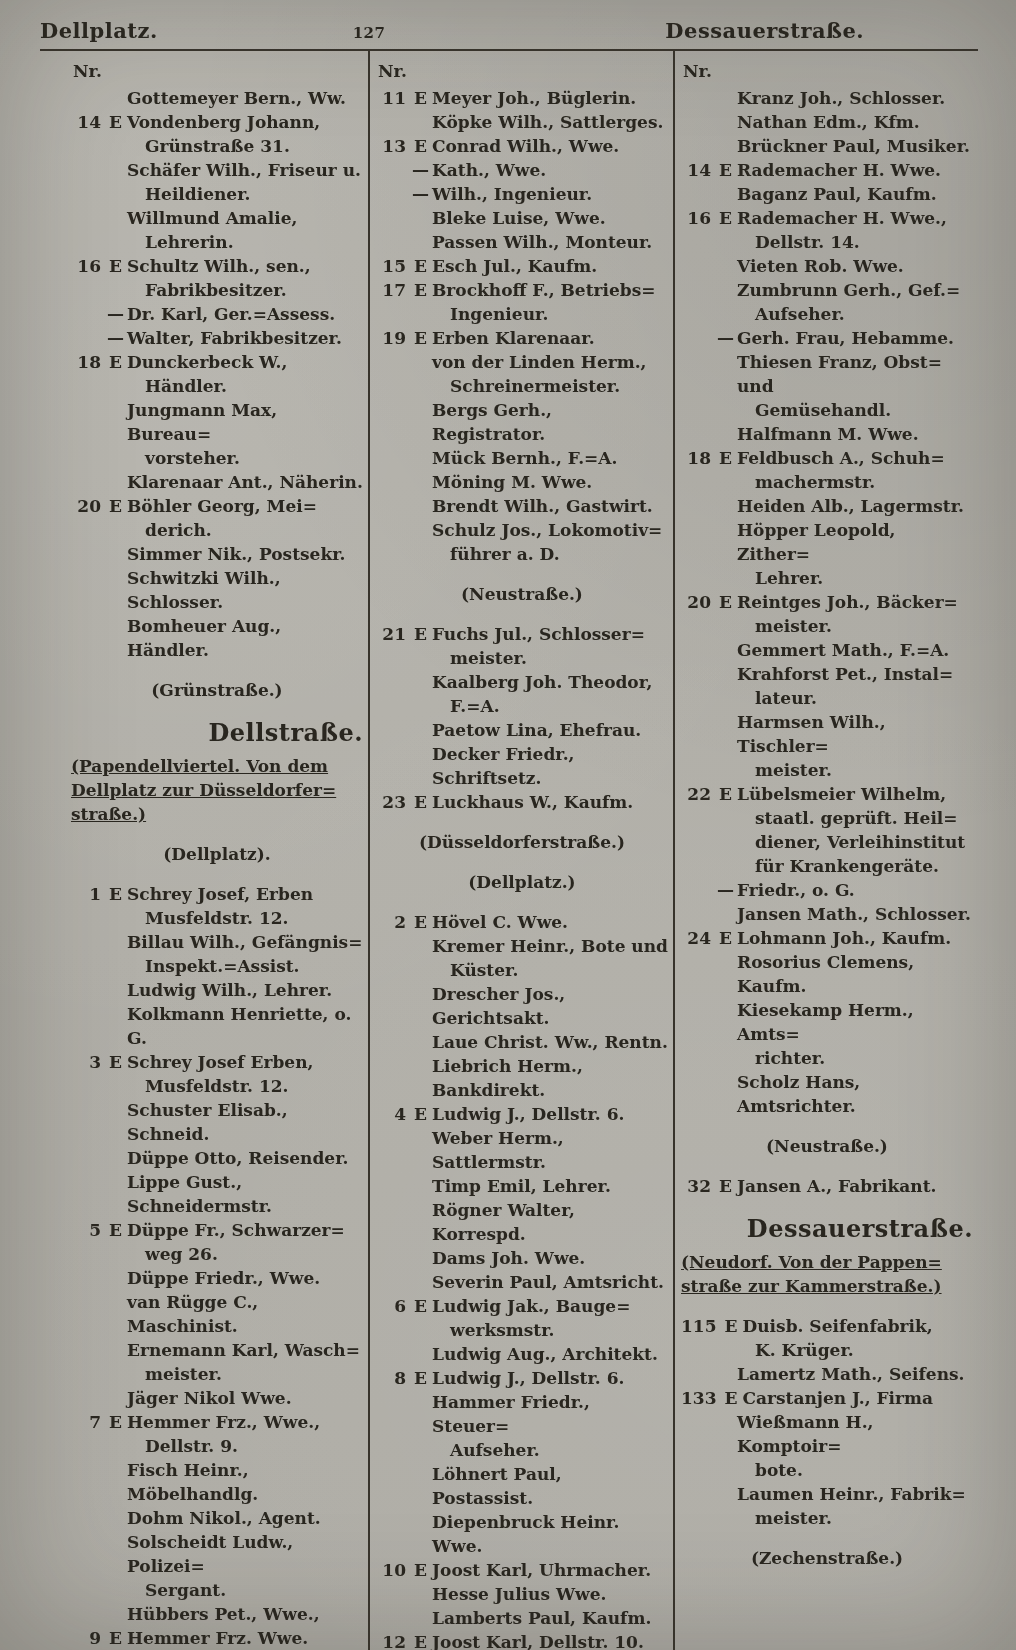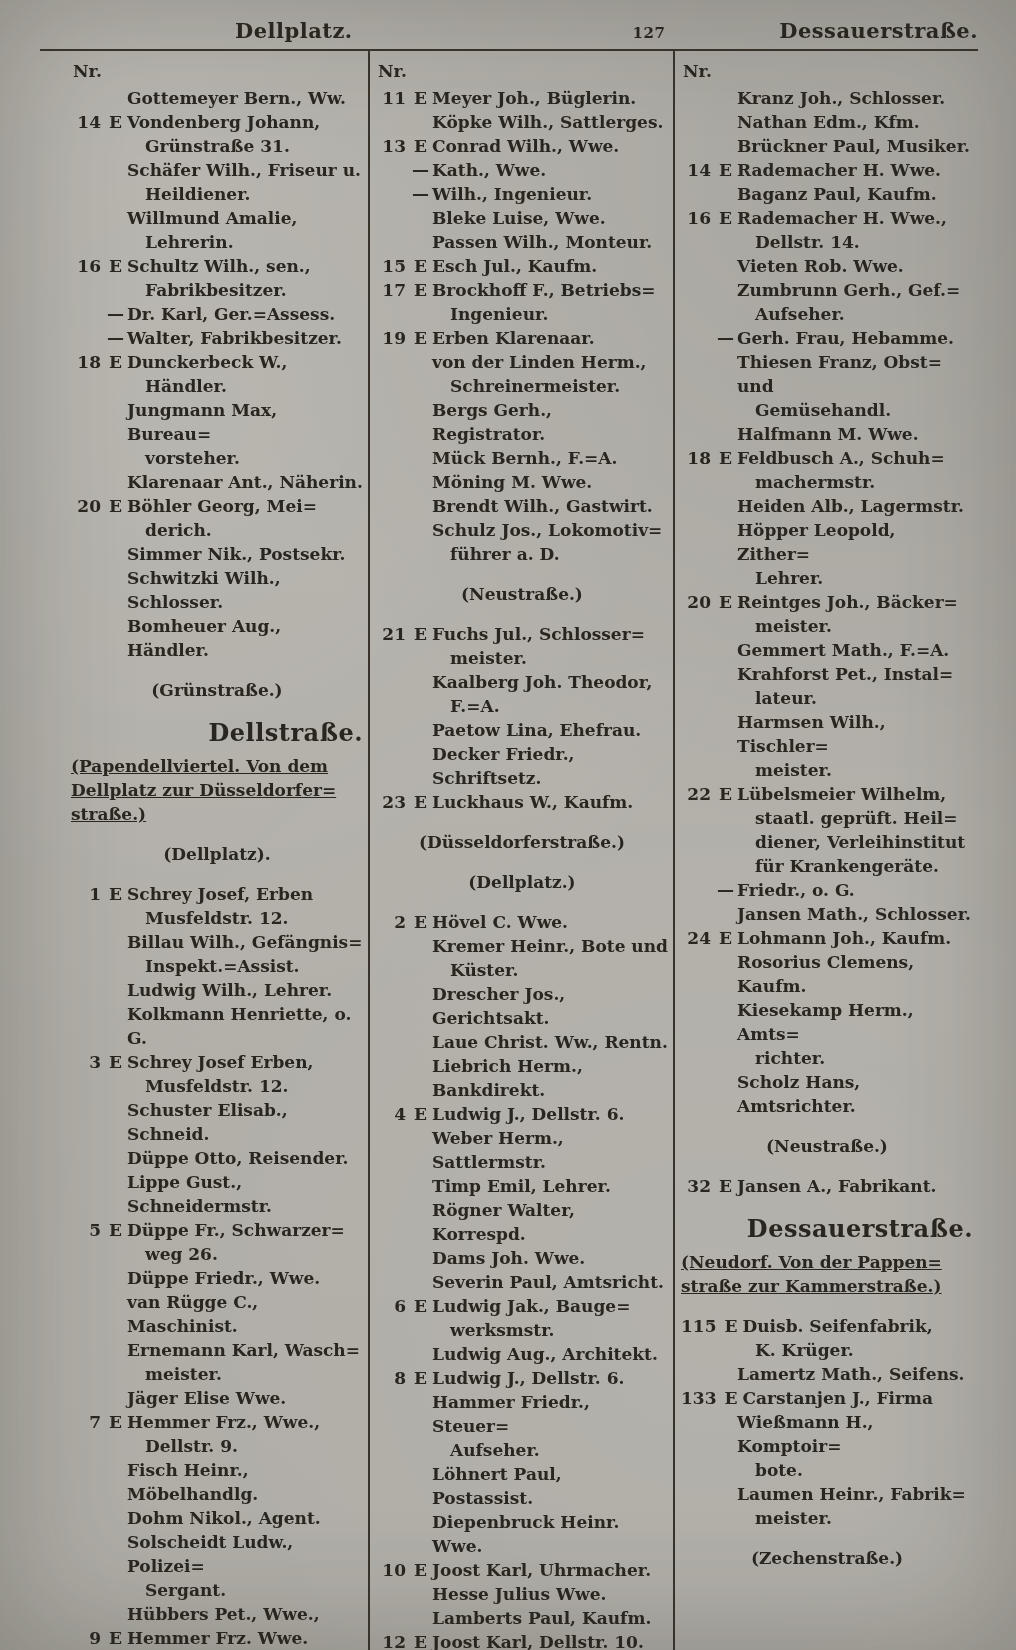--- a/index.html
+++ b/index.html
@@ -22,21 +22,21 @@
     overflow: hidden;
   }
   .header {
     display: flex;
     align-items: baseline;
     font-size: 21px;
     letter-spacing: 0.5px;
     padding-bottom: 6px;
     border-bottom: 2px solid var(--rule, #37332b);
   }
-  .header > div { flex: 1 1 0; text-align: right; }
+  .header > div { flex: 1 1 0; text-align: left; }
   .header .pageno { font-size: 15px; }
   .columns {
     display: flex;
     min-height: 1410px;
     margin-left: 28px;
   }
   .col {
     flex: 1 1 0;
     min-width: 0;
     padding: 8px 5px 0 3px;
@@ -273,21 +273,21 @@
             <span class="num"></span>
             <span class="emark"></span>
             <span class="txt">Ernemann Karl, Wasch=</span>
           </div>
           <div class="cont">meister.</div>
         </div>
         <div class="entry">
           <div class="fl">
             <span class="num"></span>
             <span class="emark"></span>
-            <span class="txt">Jäger Elise Wwe.</span>
+            <span class="txt">Jäger Nikol Wwe.</span>
           </div>
         </div>
         <div class="entry">
           <div class="fl">
             <span class="num">7</span>
             <span class="emark">E</span>
             <span class="txt">Hemmer Frz., Wwe.,</span>
           </div>
           <div class="cont">Dellstr. 9.</div>
         </div>

